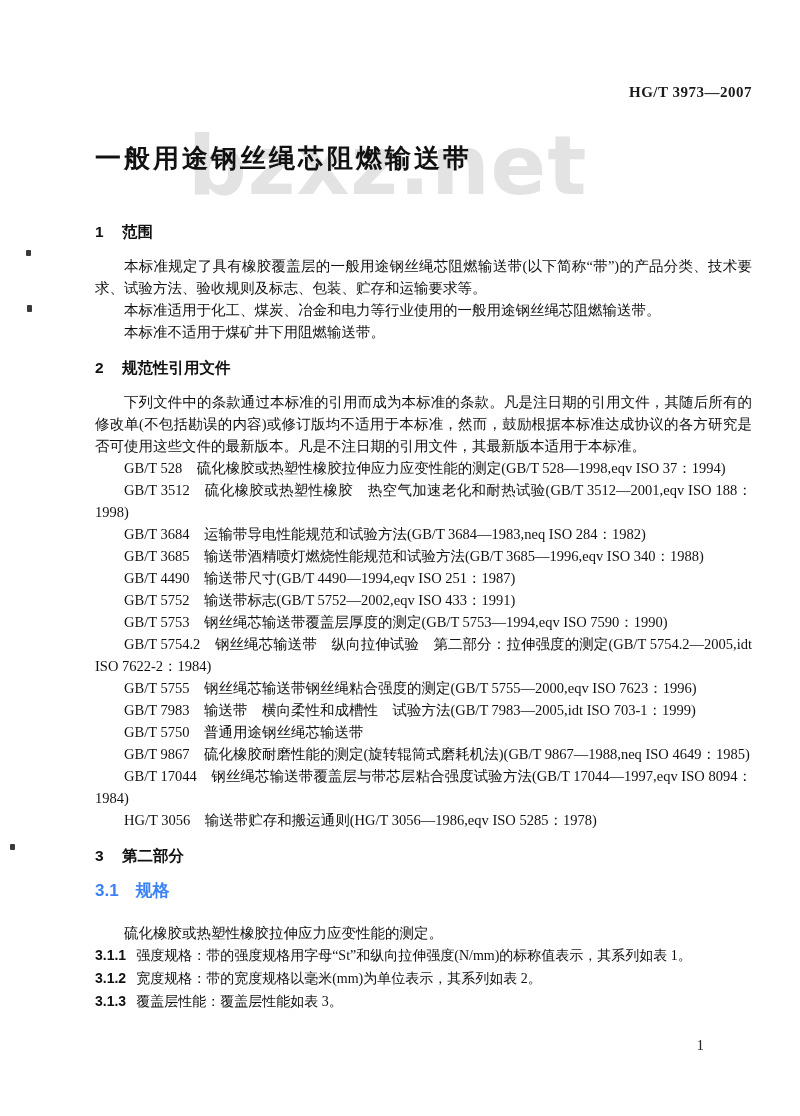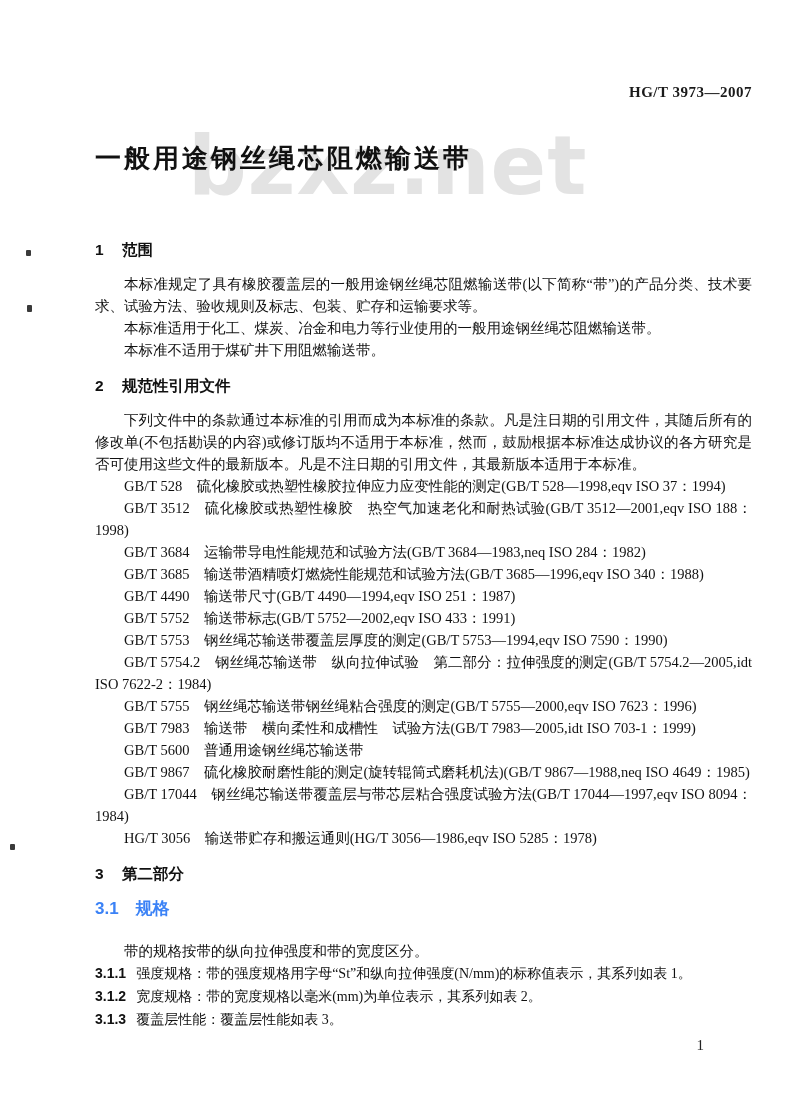--- a/index.html
+++ b/index.html
@@ -50,21 +50,21 @@
     color: #111;
   }
   .sec-head {
     margin: 15px 0 9px 0;
     font-family: "Liberation Sans", "DejaVu Sans", sans-serif;
     font-weight: bold;
     font-size: 15.5px;
     color: #111;
   }
   .sec-head.first {
-    margin-top: 64px;
+    margin-top: 46px;
   }
   .sec-head .sec-num {
     margin-right: 14px;
   }
   .sub-head {
     margin: 12px 0 20px 0;
     font-family: "Liberation Sans", "DejaVu Sans", sans-serif;
     font-weight: bold;
     font-size: 17px;
     color: #3b82f6;
@@ -143,37 +143,37 @@
       <p class="body-line indent">GB/T 528　硫化橡胶或热塑性橡胶拉伸应力应变性能的测定(GB/T 528—1998,eqv ISO 37：1994)</p>
       <p class="body-line indent">GB/T 3512　硫化橡胶或热塑性橡胶　热空气加速老化和耐热试验(GB/T 3512—2001,eqv ISO 188：1998)</p>
       <p class="body-line indent">GB/T 3684　运输带导电性能规范和试验方法(GB/T 3684—1983,neq ISO 284：1982)</p>
       <p class="body-line indent">GB/T 3685　输送带酒精喷灯燃烧性能规范和试验方法(GB/T 3685—1996,eqv ISO 340：1988)</p>
       <p class="body-line indent">GB/T 4490　输送带尺寸(GB/T 4490—1994,eqv ISO 251：1987)</p>
       <p class="body-line indent">GB/T 5752　输送带标志(GB/T 5752—2002,eqv ISO 433：1991)</p>
       <p class="body-line indent">GB/T 5753　钢丝绳芯输送带覆盖层厚度的测定(GB/T 5753—1994,eqv ISO 7590：1990)</p>
       <p class="body-line indent">GB/T 5754.2　钢丝绳芯输送带　纵向拉伸试验　第二部分：拉伸强度的测定(GB/T 5754.2—2005,idt ISO 7622-2：1984)</p>
       <p class="body-line indent">GB/T 5755　钢丝绳芯输送带钢丝绳粘合强度的测定(GB/T 5755—2000,eqv ISO 7623：1996)</p>
       <p class="body-line indent">GB/T 7983　输送带　横向柔性和成槽性　试验方法(GB/T 7983—2005,idt ISO 703-1：1999)</p>
-      <p class="body-line indent">GB/T 5600　普通用途钢丝绳芯输送带</p>
+      <p class="body-line indent">GB/T 5750　普通用途钢丝绳芯输送带</p>
       <p class="body-line indent">GB/T 9867　硫化橡胶耐磨性能的测定(旋转辊筒式磨耗机法)(GB/T 9867—1988,neq ISO 4649：1985)</p>
       <p class="body-line indent">GB/T 17044　钢丝绳芯输送带覆盖层与带芯层粘合强度试验方法(GB/T 17044—1997,eqv ISO 8094：1984)</p>
       <p class="body-line indent">HG/T 3056　输送带贮存和搬运通则(HG/T 3056—1986,eqv ISO 5285：1978)</p>
     </div>
 
     <h2 class="sec-head">
       <span class="sec-num">3</span>
       <span class="sec-title">第二部分</span>
     </h2>
 
     <h3 class="sub-head">
       <span class="sec-num">3.1</span>
       <span class="sec-title">规格</span>
     </h3>
     <div class="para-group">
-      <p class="body-line indent">带的规格按带的纵向拉伸强度和带的宽度区分。</p>
+      <p class="body-line indent">硫化橡胶或热塑性橡胶拉伸应力应变性能的测定。</p>
       <p class="clause">
         <span class="clause-num">3.1.1</span><span class="clause-text">强度规格：带的强度规格用字母“St”和纵向拉伸强度(N/mm)的标称值表示，其系列如表 1。</span>
       </p>
       <p class="clause">
         <span class="clause-num">3.1.2</span><span class="clause-text">宽度规格：带的宽度规格以毫米(mm)为单位表示，其系列如表 2。</span>
       </p>
       <p class="clause">
         <span class="clause-num">3.1.3</span><span class="clause-text">覆盖层性能：覆盖层性能如表 3。</span>
       </p>
     </div>

